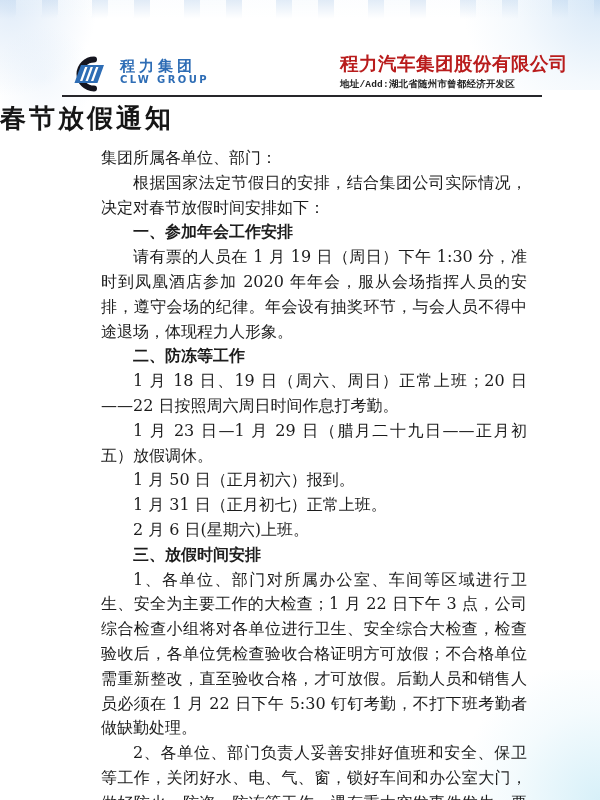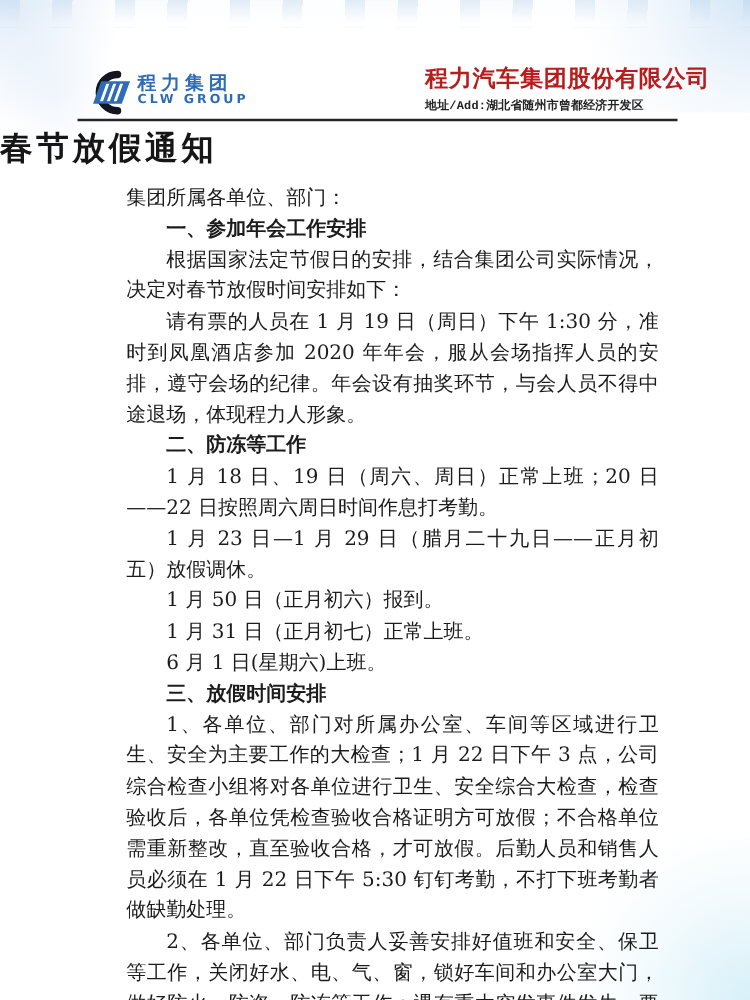--- a/index.html
+++ b/index.html
@@ -37,21 +37,21 @@
     position:absolute; top:0; left:0; width:110px; height:130px;
     background:
       radial-gradient(circle at 10% 8%, rgba(175,205,238,.35), rgba(255,255,255,0) 55%),
       radial-gradient(circle at 40% 60%, rgba(190,215,242,.18), rgba(255,255,255,0) 50%);
   }
 
   
   .header { position:absolute; top:52px; left:62px; width:482px; height:44px; }
   .logo { position:absolute; left:2px; top:2px; display:flex; align-items:flex-start; }
   .logo-mark { width:42px; height:40px; }
-  .logo-text { margin-left:4px; padding-top:4px;
+  .logo-text { margin-left:14px; padding-top:4px;
     font-family:"DejaVu Sans","Liberation Sans",sans-serif; }
   .logo-cn { color:#2e6db5; font-weight:bold; font-size:15px; letter-spacing:4px; line-height:17px; }
   .logo-en { color:#2e6db5; font-weight:bold; font-size:10px; letter-spacing:2.4px; line-height:10px; }
 
   .company-block { position:absolute; right:0; top:2px; width:204px; }
   .company-name {
     font-family:"DejaVu Sans","Liberation Sans",sans-serif;
     font-weight:bold; font-size:18.5px; letter-spacing:.5px;
     color:#b91c1c; white-space:nowrap; line-height:20px;
   }
@@ -109,27 +109,27 @@
       <div class="company-address">地址/Add:湖北省随州市曾都经济开发区</div>
     </div>
   </div>
 
   <div class="divider"></div>
 
   <div class="doc-title">春节放假通知</div>
 
   <div class="doc-body">
     <p>集团所属各单位、部门：</p>
+    <p class="para-indent">根据国家法定节假日的安排，结合集团公司实际情况，决定对春节放假时间安排如下：</p>
     <p class="para-indent para-bold">一、参加年会工作安排</p>
-    <p class="para-indent">根据国家法定节假日的安排，结合集团公司实际情况，决定对春节放假时间安排如下：</p>
     <p class="para-indent">请有票的人员在 1 月 19 日（周日）下午 1:30 分，准时到凤凰酒店参加 2020 年年会，服从会场指挥人员的安排，遵守会场的纪律。年会设有抽奖环节，与会人员不得中途退场，体现程力人形象。</p>
     <p class="para-indent para-bold">二、防冻等工作</p>
     <p class="para-indent">1 月 18 日、19 日（周六、周日）正常上班；20 日——22 日按照周六周日时间作息打考勤。</p>
     <p class="para-indent">1 月 23 日—1 月 29 日（腊月二十九日——正月初五）放假调休。</p>
     <p class="para-indent">1 月 50 日（正月初六）报到。</p>
     <p class="para-indent">1 月 31 日（正月初七）正常上班。</p>
-    <p class="para-indent">6 月 1 日(星期六)上班。</p>
+    <p class="para-indent">2 月 6 日(星期六)上班。</p>
     <p class="para-indent para-bold">三、放假时间安排</p>
     <p class="para-indent">1、各单位、部门对所属办公室、车间等区域进行卫生、安全为主要工作的大检查；1 月 22 日下午 3 点，公司综合检查小组将对各单位进行卫生、安全综合大检查，检查验收后，各单位凭检查验收合格证明方可放假；不合格单位需重新整改，直至验收合格，才可放假。后勤人员和销售人员必须在 1 月 22 日下午 5:30 钉钉考勤，不打下班考勤者做缺勤处理。</p>
     <p class="para-indent">2、各单位、部门负责人妥善安排好值班和安全、保卫等工作，关闭好水、电、气、窗，锁好车间和办公室大门，做好防火、防盗、防冻等工作；遇有重大突发事件发生，要按规定及时报告并妥善处置，确保生产销售工作</p>
   </div>
 
 </div>
 
 </body></html>

